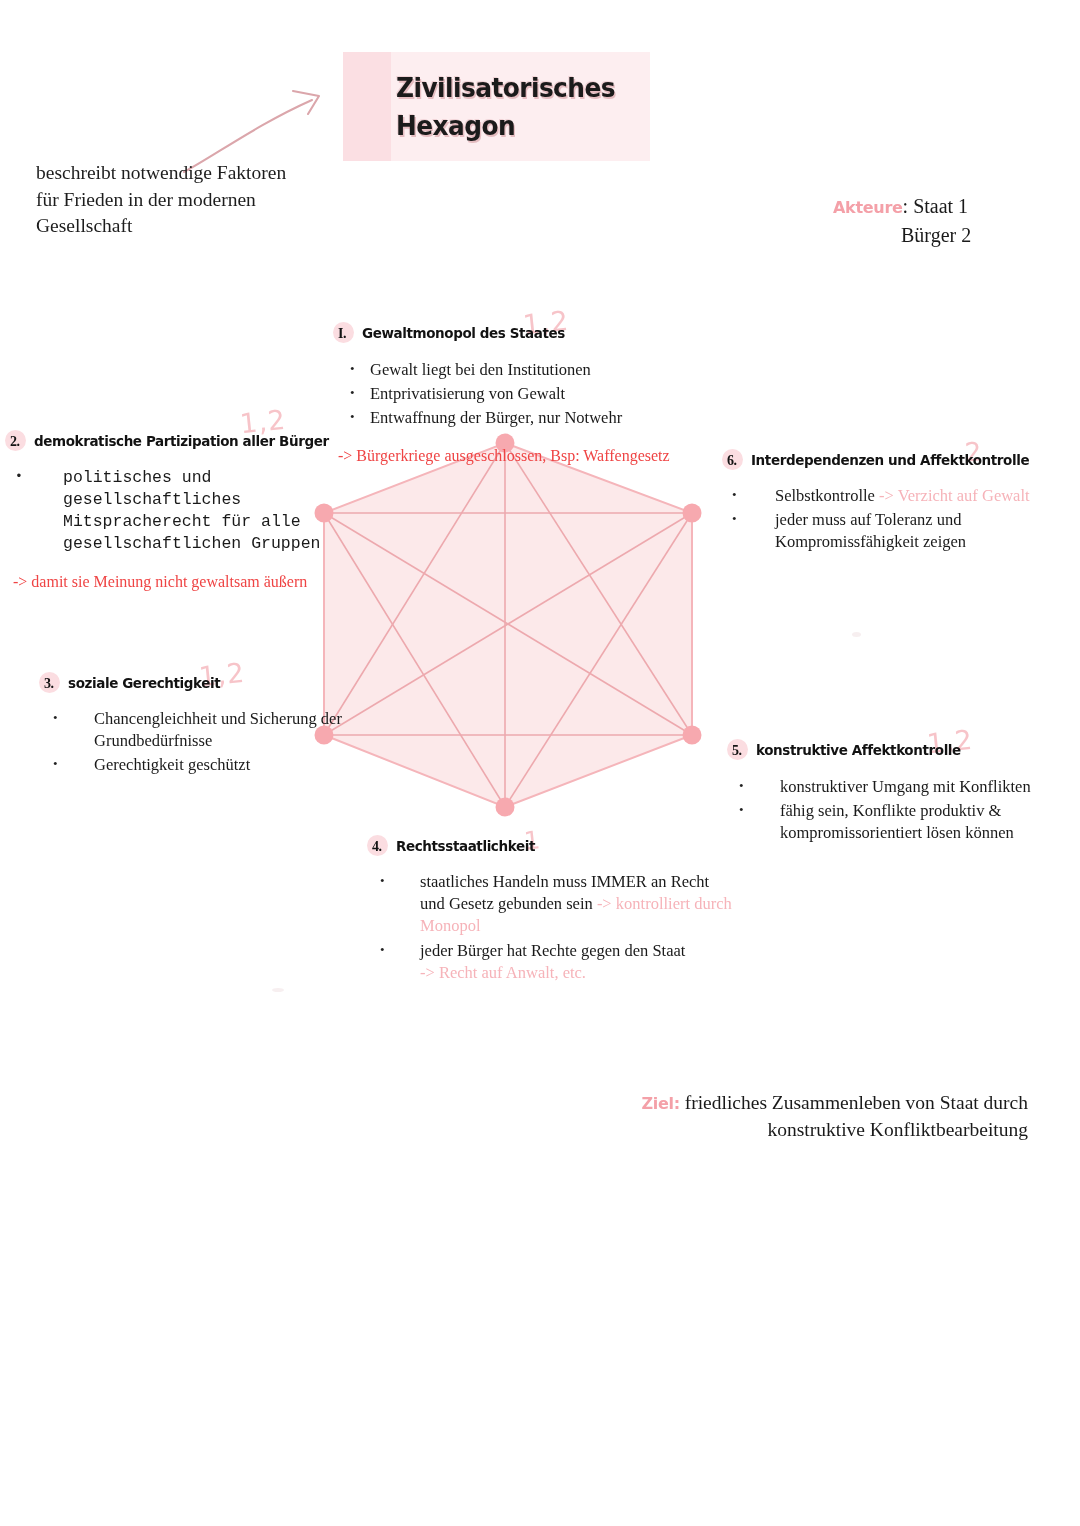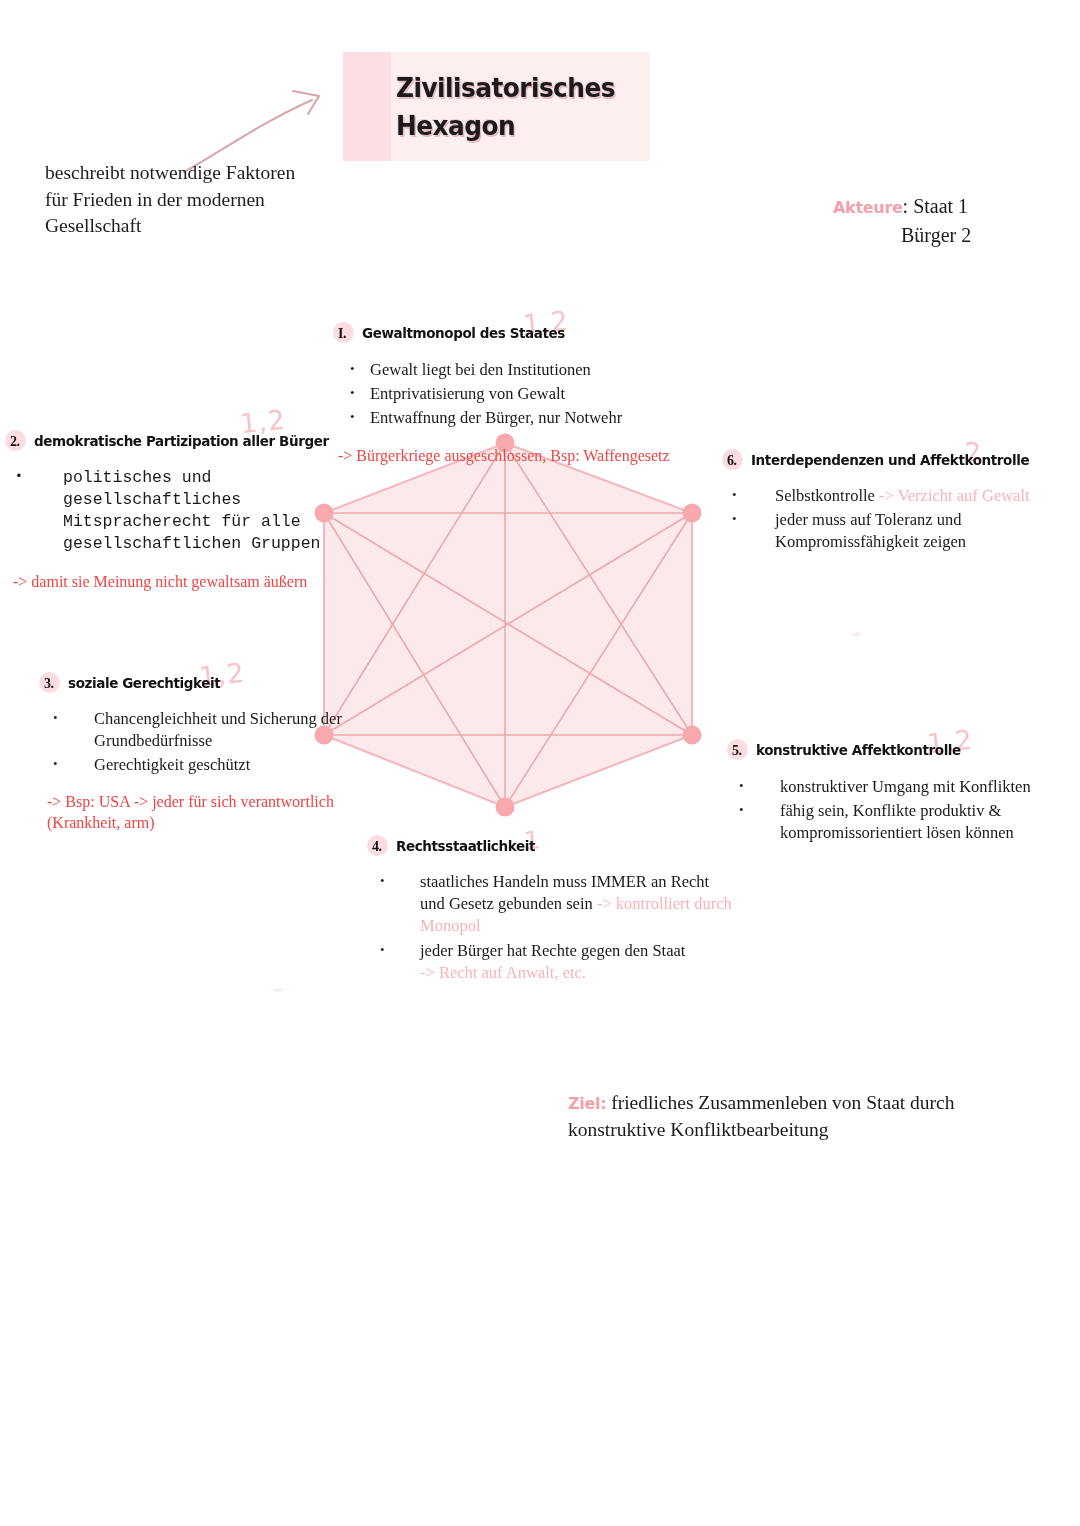--- a/index.html
+++ b/index.html
@@ -39,21 +39,21 @@
     line-height: 1.42;
     letter-spacing: -0.6px;
     color: #1b1b1b;
     text-shadow: 1.5px 1.5px 0 rgba(210,150,155,0.55), -1px -1px 0 rgba(215,160,165,0.35);
     transform: scaleX(0.92);
     transform-origin: left top;
   }
 
   
   #intro {
-    left: 45px; top: 160px;
+    left: 36px; top: 160px;
     width: 270px;
     font-size: 19.5px;
     line-height: 1.36;
     color: #1d1d1d;
   }
 
   
   #intro-arrow { left: 180px; top: 80px; }
 
   
@@ -190,20 +190,21 @@
   #sec6 ul.bullets > li { padding-left: 48px; }
   #sec6 ul.bullets > li::before { left: 5px; }
   #sec6 .hand { left: 238px; top: -15px; font-size: 26px; }
 
   
   #ziel {
     left: 568px; top: 1090px;
     width: 460px;
     font-size: 19.5px;
     line-height: 1.38;
+    text-align: right;
   }
   #ziel .lbl {
     font-family: "DejaVu Sans", sans-serif;
     font-weight: 700;
     font-size: 16px;
     color: #f4a0a8;
     letter-spacing: -0.3px;
   }
 
   
@@ -286,21 +287,20 @@
 <div class="section" id="sec3">
   <div class="sec-head">
     <span class="sec-num">3.</span>
     <span class="sec-title">soziale Gerechtigkeit</span>
   </div>
   <span class="hand">1,2</span>
   <ul class="bullets">
     <li>Chancengleichheit und Sicherung der Grundbedürfnisse</li>
     <li>Gerechtigkeit geschützt</li>
   </ul>
-  <div class="note">-&gt; Bsp: USA -&gt; jeder für sich verantwortlich (Krankheit, arm)</div>
 </div>
 
 <div class="section" id="sec4">
   <div class="sec-head">
     <span class="sec-num">4.</span>
     <span class="sec-title">Rechtsstaatlichkeit</span>
   </div>
   <span class="hand">1</span>
   <ul class="bullets">
     <li><span>staatliches Handeln muss IMMER an Recht und Gesetz gebunden sein </span><span class="note-inline">-&gt; kontrolliert durch Monopol</span></li>

